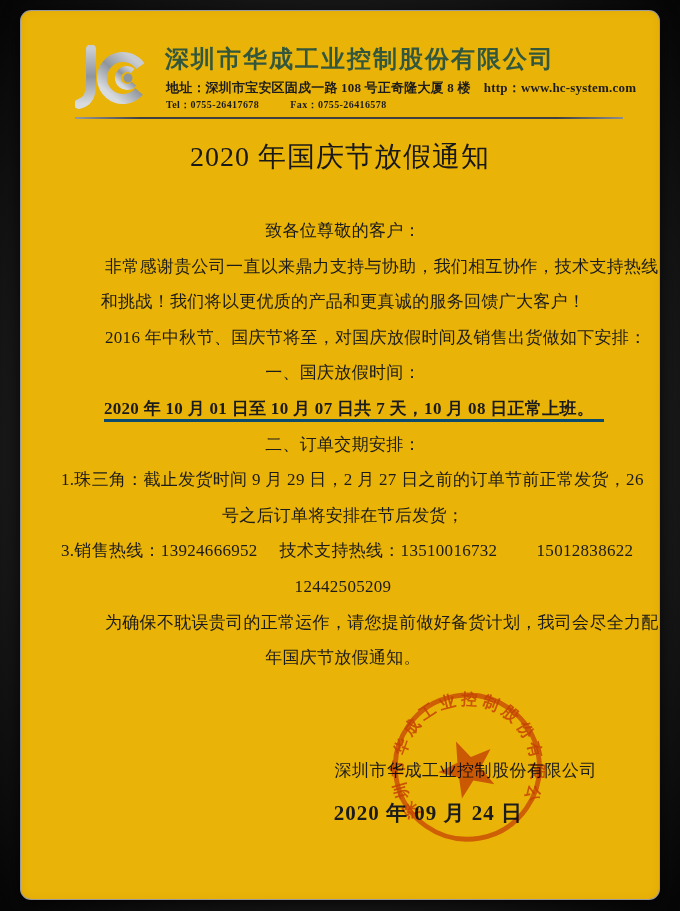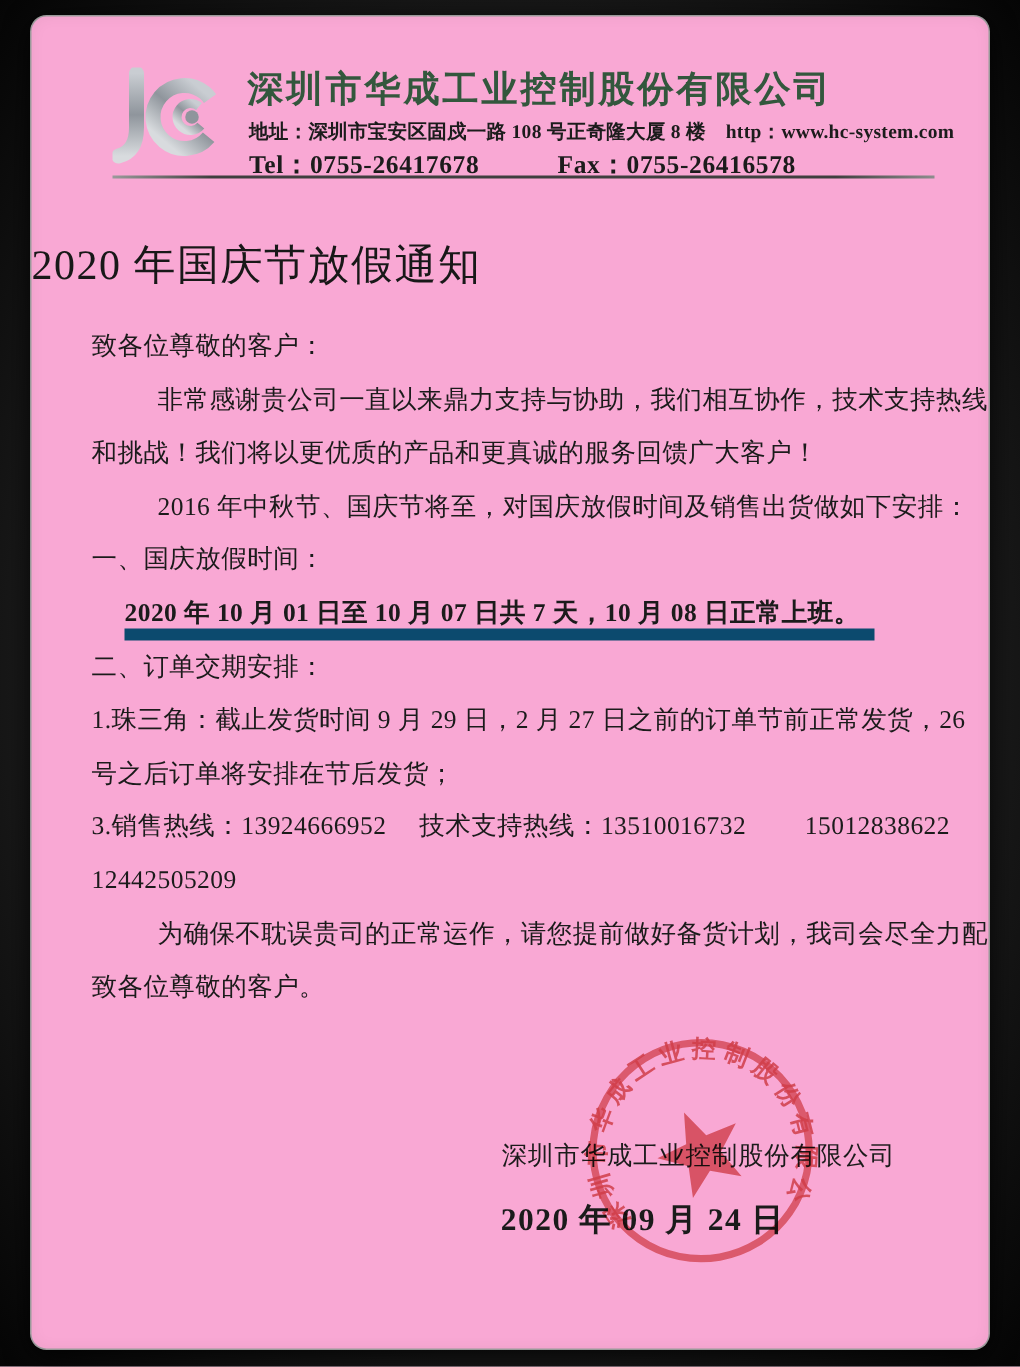--- a/index.html
+++ b/index.html
@@ -2,58 +2,58 @@
 <html><head>
 <meta charset="utf-8">
 <style>
   html,body{margin:0;padding:0;width:680px;height:911px;overflow:hidden;}
   body{
     background: radial-gradient(ellipse at 50% 50%, #4a4a4a 0%, #1c1c1c 62%, #050505 100%);
     font-family: "Liberation Serif", "DejaVu Serif", serif;
   }
   .page{
     position:absolute; left:21px; top:11px; width:638px; height:888px;
-    background:#f9a8d4; border-radius:10px;
+    background:#eab308; border-radius:10px;
     box-shadow: 0 0 0 1px #9a9a9a, 0 4px 18px rgba(0,0,0,.85), inset 0 0 10px rgba(0,0,0,.05);
   }
   
   .logo{position:absolute; left:54px; top:34px; width:88px; height:66px;}
   .company-name{
     position:absolute; left:144px; top:32px; width:460px;
     font-size:24px; font-weight:bold; letter-spacing:2px; color:#33573d;
   }
   .addr{
     position:absolute; left:145px; top:68px; width:470px;
     font-size:13px; font-weight:bold; color:#1c1c1c; letter-spacing:.2px; white-space:nowrap;
   }
   .telfax{
     position:absolute; left:145px; top:87px; width:470px;
-    font-size:17px; font-weight:bold; color:#1c1c1c; letter-spacing:.4px; white-space:nowrap;
+    font-size:10px; font-weight:bold; color:#1c1c1c; letter-spacing:.4px; white-space:nowrap;
   }
   .hr{
     position:absolute; left:54px; right:36px; top:106px; height:2px;
     background:linear-gradient(to right,#9a9a9a,#3f3f3f 12%,#3f3f3f 88%,#8d8d8d);
   }
   
   .title{
-    position:absolute; left:0; right:0; top:127px; text-align:left;
-    font-size:28px; color:#181818; letter-spacing:1px;margin-top:20px;
+    position:absolute; left:0; right:0; top:127px; text-align:center;
+    font-size:28px; color:#181818; letter-spacing:1px;
   }
   
   .body-lines{
     position:absolute; left:40px; right:34px; top:202px;
-    font-size:17px; color:#1b1b1b; line-height:35.6px; letter-spacing:.3px;
+    font-size:17px; color:#1b1b1b; line-height:35.6px; letter-spacing:.3px;text-align:center;
   }
   .body-lines > div{white-space:nowrap;}
   .line-indent{padding-left:44px;}
   .line-emph{
     padding-left:22px; font-weight:bold;
   }
   .line-emph span{
-    border-bottom:8px solid #0c4a6e; padding-right:10px; padding-bottom:1px;
+    border-bottom:3px solid #0c4a6e; padding-right:10px; padding-bottom:1px;
   }
   
   .sig-company{
     position:absolute; right:62px; top:748px;
     font-size:17px; color:#1b1b1b; letter-spacing:.5px;
   }
   .sig-date{
     position:absolute; right:136px; top:788px;
     font-size:21px; font-weight:bold; color:#1b1b1b; letter-spacing:1px;
   }
@@ -95,21 +95,21 @@
       <div>和挑战！我们将以更优质的产品和更真诚的服务回馈广大客户！</div>
       <div class="line-indent">2016 年中秋节、国庆节将至，对国庆放假时间及销售出货做如下安排：</div>
       <div>一、国庆放假时间：</div>
       <div class="line-emph"><span>2020 年 10 月 01 日至 10 月 07 日共 7 天，10 月 08 日正常上班。</span></div>
       <div>二、订单交期安排：</div>
       <div>1.珠三角：截止发货时间 9 月 29 日，2 月 27 日之前的订单节前正常发货，26</div>
       <div>号之后订单将安排在节后发货；</div>
       <div>3.销售热线：13924666952　 技术支持热线：13510016732　　 15012838622</div>
       <div>12442505209</div>
       <div class="line-indent">为确保不耽误贵司的正常运作，请您提前做好备货计划，我司会尽全力配</div>
-      <div>致各位尊敬的客户。</div>
+      <div>年国庆节放假通知。</div>
     </div>
 
   <div class="sig-company">深圳市华成工业控制股份有限公司</div>
   <div class="sig-date">2020 年 09 月 24 日</div>
 
   <svg class="seal" viewBox="0 0 160 160">
     <circle cx="80" cy="82" r="67" fill="none" stroke="#cd3a33" stroke-width="4.5" opacity=".75"></circle>
     <polygon points="80,56 86.8,74.6 106.6,75.3 91,87.6 96.5,106.7 80,95.6 63.5,106.7 69,87.6 53.4,75.3 73.2,74.6" fill="#cd3a33" opacity=".8" transform="rotate(-14 80 82)"></polygon>
     <path id="sealArc" d="M 30.9,118.4 A 60,60 0 1 1 129.1,118.4" fill="none"></path>
     <text font-size="15" letter-spacing="4" fill="#cd3a33" opacity=".85" font-family="Liberation Serif, DejaVu Serif, serif" font-weight="bold">

